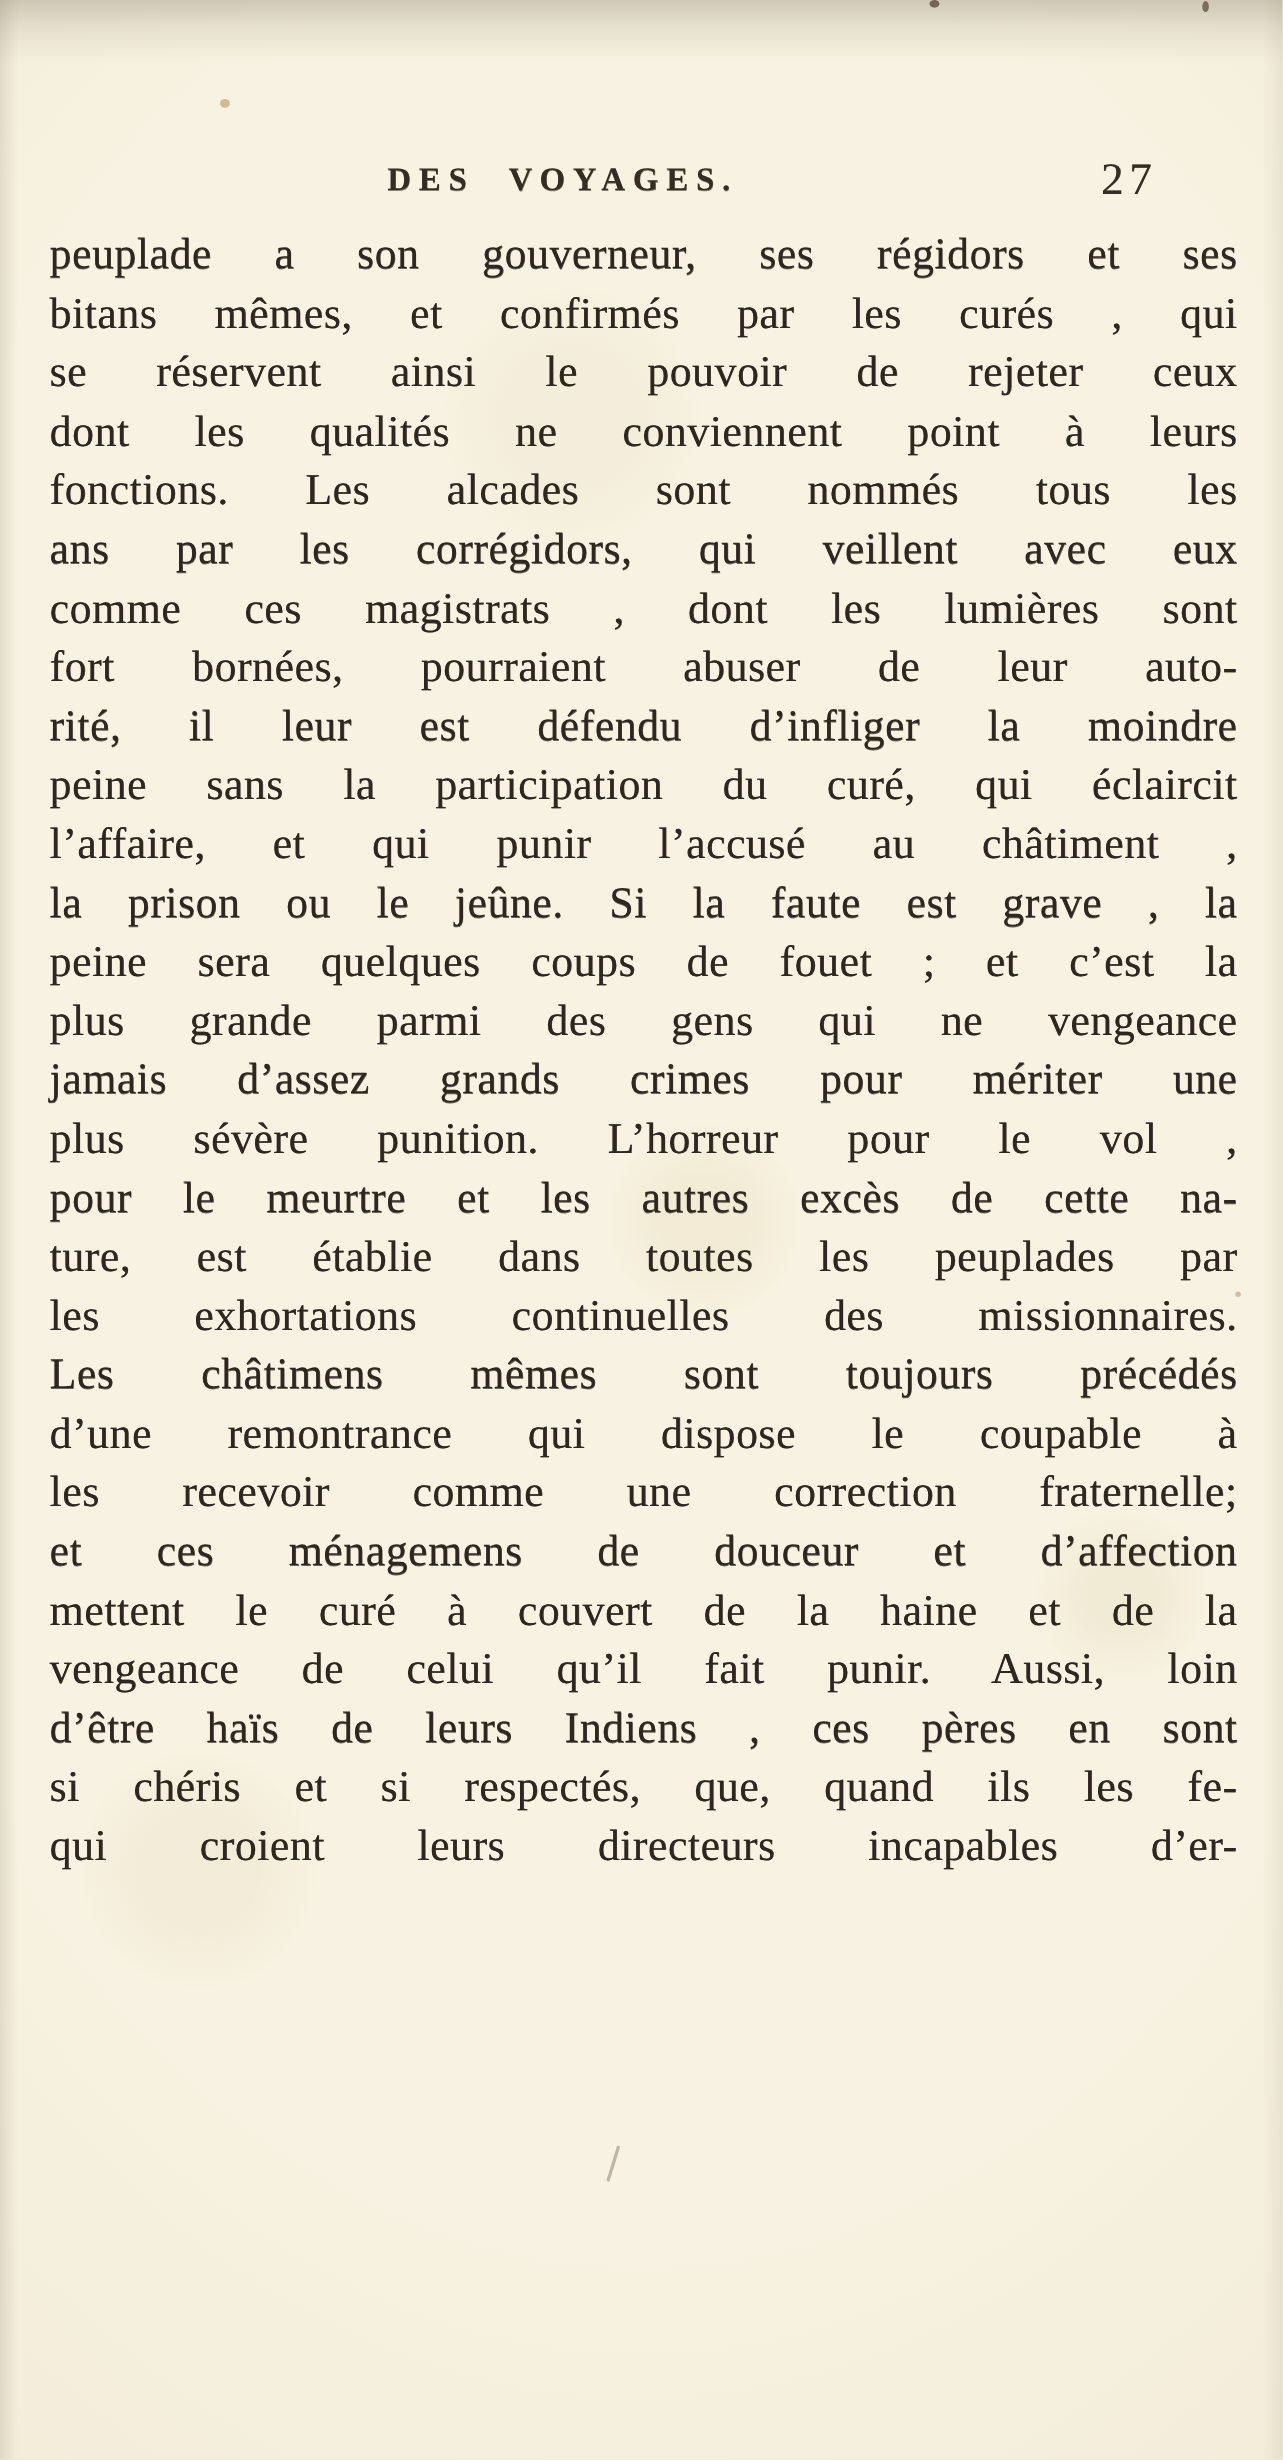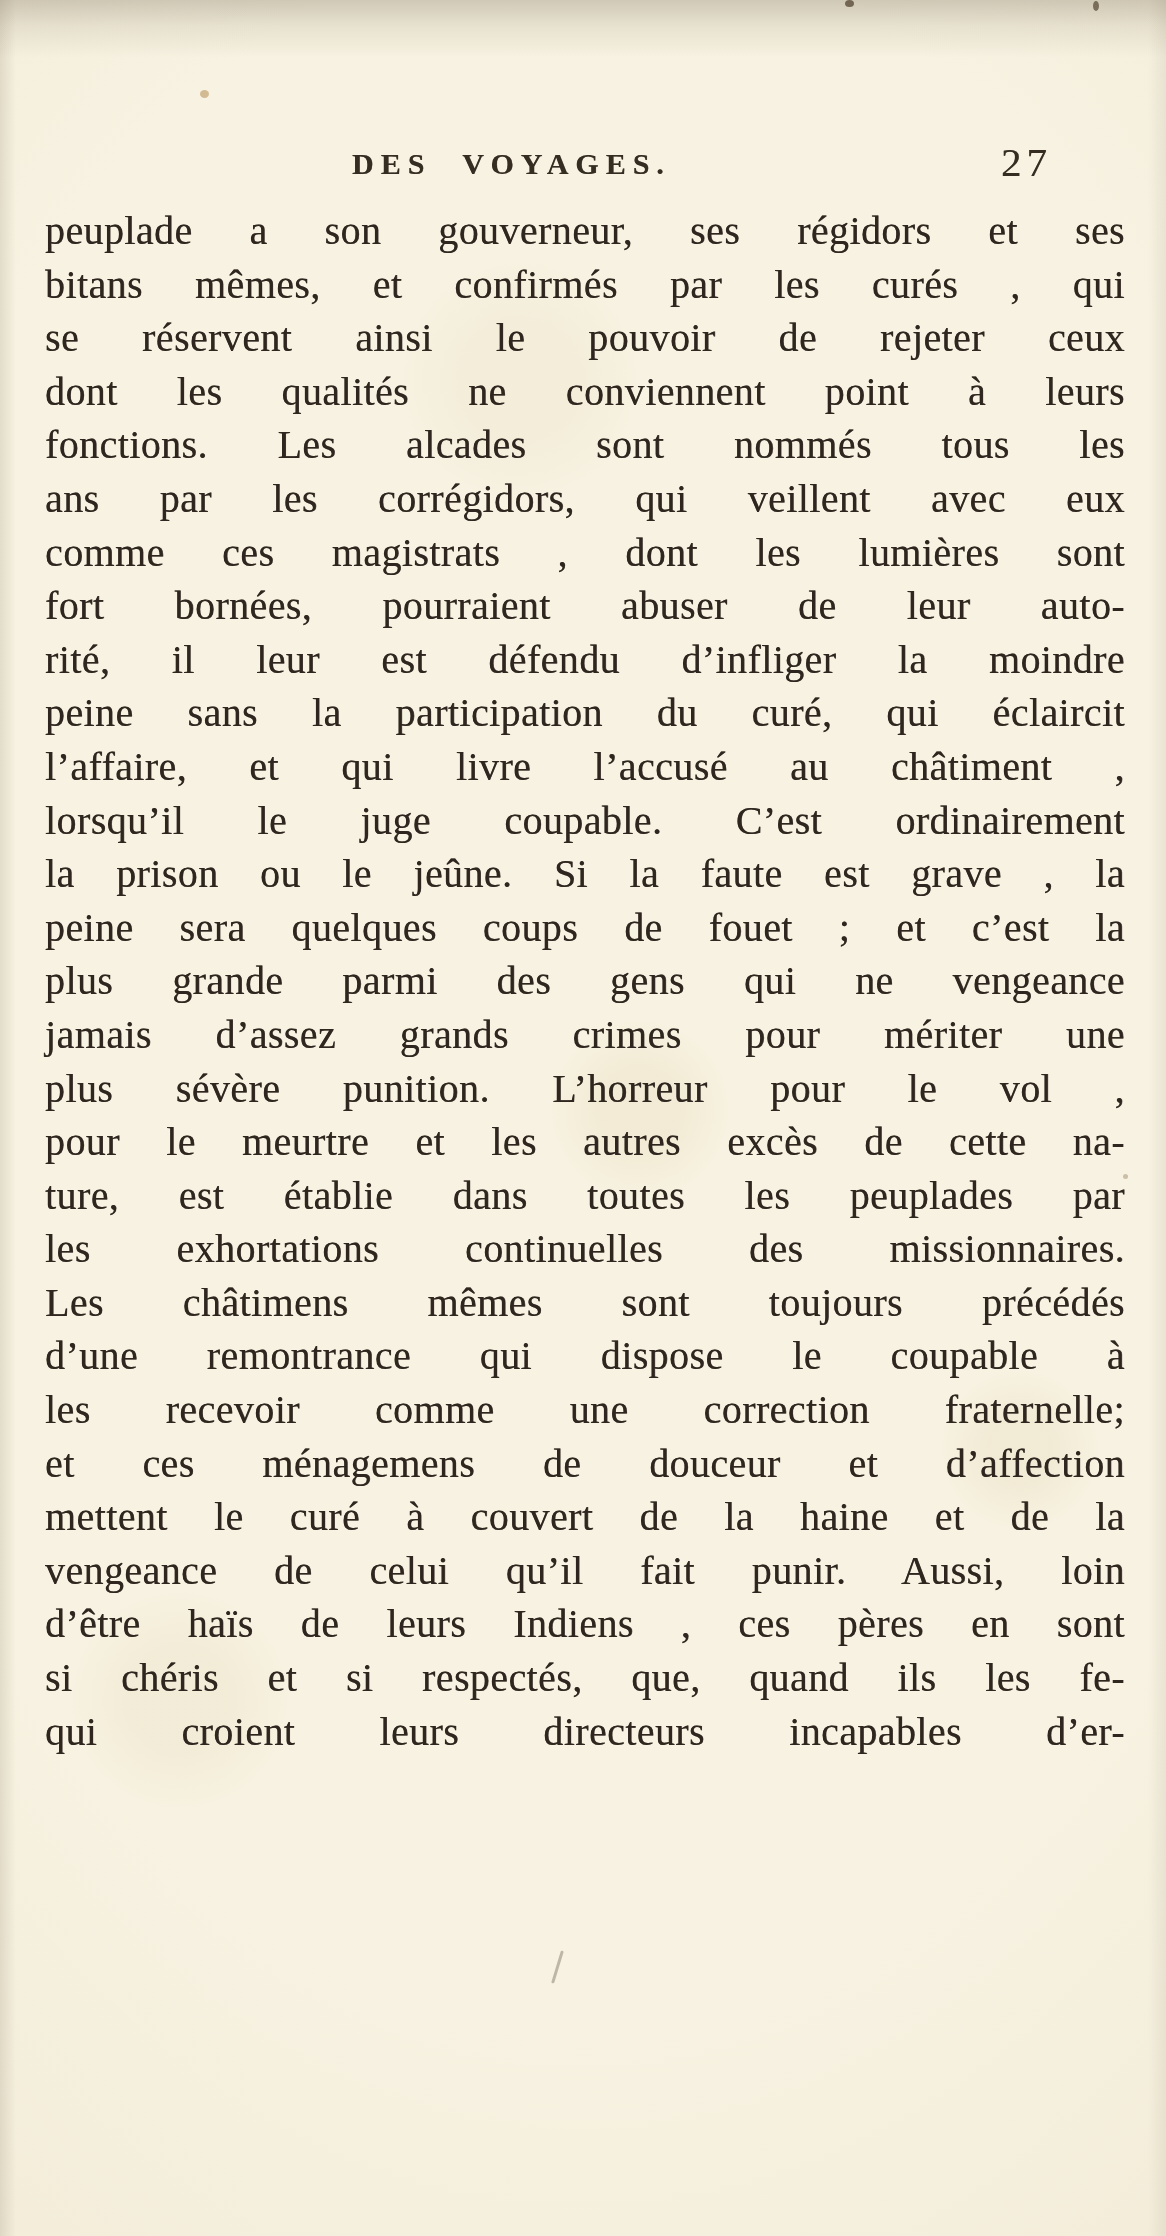--- a/index.html
+++ b/index.html
@@ -96,22 +96,21 @@
       <div class="line">peuplade a son gouverneur, ses régidors et ses</div>
       <div class="line">bitans mêmes, et confirmés par les curés , qui</div>
       <div class="line">se réservent ainsi le pouvoir de rejeter ceux</div>
       <div class="line">dont les qualités ne conviennent point à leurs</div>
       <div class="line">fonctions. Les alcades sont nommés tous les</div>
       <div class="line">ans par les corrégidors, qui veillent avec eux</div>
       <div class="line">comme ces magistrats , dont les lumières sont</div>
       <div class="line">fort bornées, pourraient abuser de leur auto-</div>
       <div class="line">rité, il leur est défendu d’infliger la moindre</div>
       <div class="line">peine sans la participation du curé, qui éclaircit</div>
-      <div class="line">l’affaire, et qui livre l’accusé au châtiment ,</div>
-      <div class="line">lorsqu’il le juge coupable. C’est ordinairement</div>
+      <div class="line">l’affaire, et qui punir l’accusé au châtiment ,</div>
       <div class="line">la prison ou le jeûne. Si la faute est grave , la</div>
       <div class="line">peine sera quelques coups de fouet ; et c’est la</div>
       <div class="line">plus grande parmi des gens qui ne vengeance</div>
       <div class="line">jamais d’assez grands crimes pour mériter une</div>
       <div class="line">plus sévère punition. L’horreur pour le vol ,</div>
       <div class="line">pour le meurtre et les autres excès de cette na-</div>
       <div class="line">ture, est établie dans toutes les peuplades par</div>
       <div class="line">les exhortations continuelles des missionnaires.</div>
       <div class="line">Les châtimens mêmes sont toujours précédés</div>
       <div class="line">d’une remontrance qui dispose le coupable à</div>

